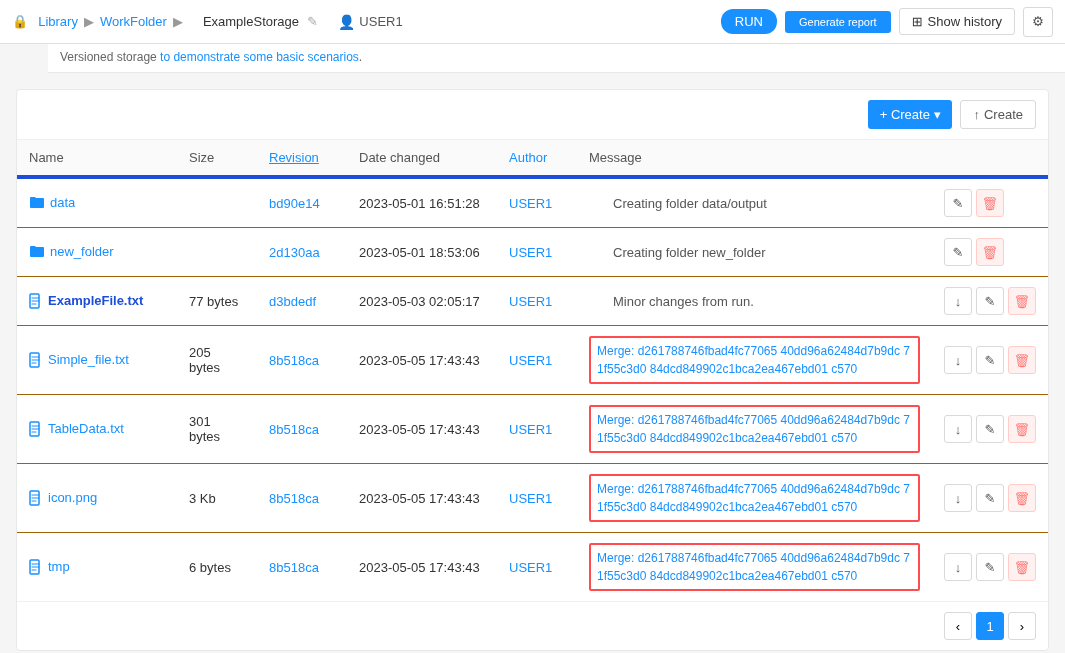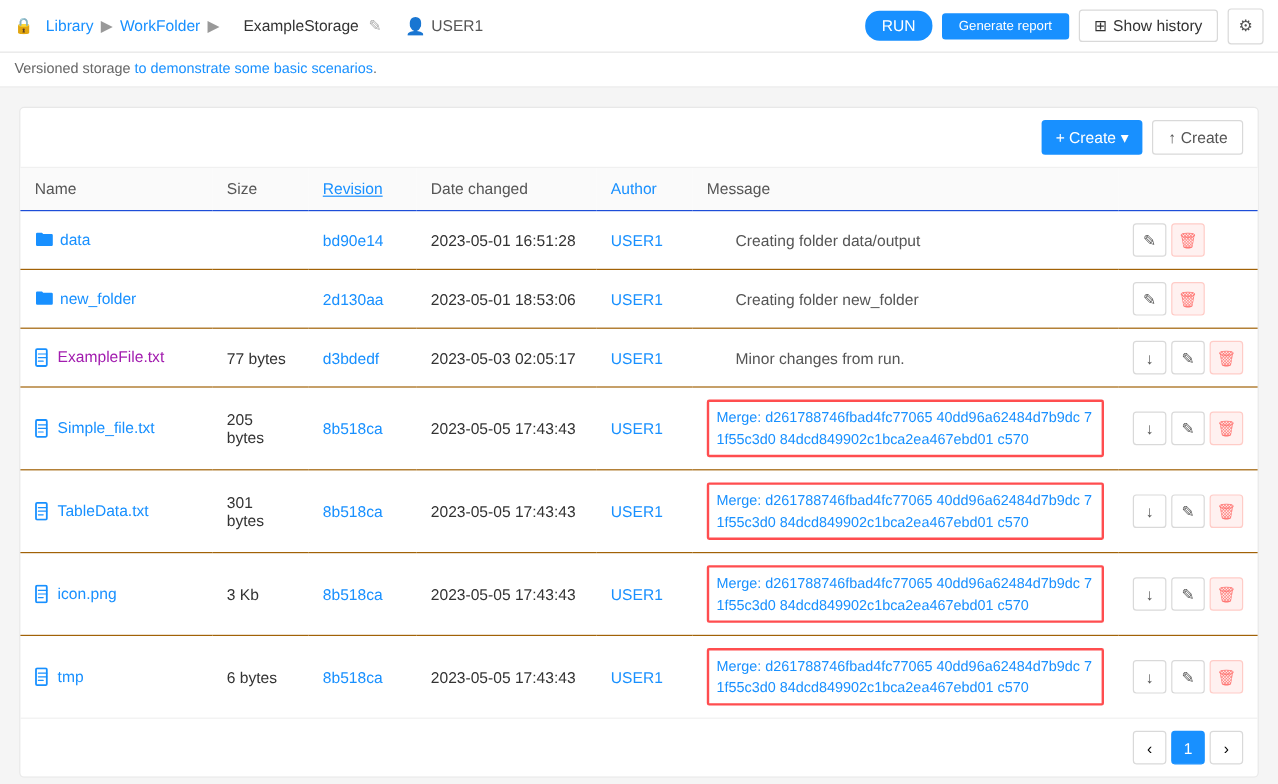--- a/index.html
+++ b/index.html
@@ -46,21 +46,21 @@
     .btn-settings {
       background: #fff; color: #555; border: 1px solid #d9d9d9;
       width: 30px; height: 30px; border-radius: 3px; cursor: pointer;
       display: flex; align-items: center; justify-content: center;
     }
 
     .subtitle-bar {
       background: #fff;
       padding: 6px 12px 8px;
       border-bottom: 1px solid #e8e8e8;
-      font-size: 12px; color: #666;
+      font-size: 12px; color: #666; margin-left: 48px;
     }
     .subtitle-bar a { color: #1890ff; text-decoration: none; }
 
     .main-content {
       background: #fff;
       margin: 16px;
       border-radius: 4px;
       border: 1px solid #e8e8e8;
     }
 
@@ -81,21 +81,21 @@
       padding: 6px 12px; border-radius: 3px; cursor: pointer; font-size: 13px;
       display: flex; align-items: center; gap: 4px;
     }
 
     table {
       width: 100%;
       border-collapse: collapse;
     }
     thead tr {
       background: #fafafa;
-      border-bottom: 1px solid #1d4ed8;
+      border-bottom: 4px solid #1d4ed8;
     }
     th {
       text-align: left;
       padding: 10px 12px;
       font-weight: 500;
       color: #555;
       font-size: 13px;
     }
     td {
       padding: 10px 12px;
@@ -249,21 +249,21 @@
               <button class="action-btn delete" title="Delete">
                 <span style="font-size:13px;">🗑</span>
               </button>
             </div>
           </td>
         </tr>
         <tr>
           <td class="col-name"><span><svg width="14" height="16" viewBox="0 0 14 16" fill="none" style="vertical-align:middle;margin-right:5px;">
                 <rect x="1" y="1" width="9" height="14" rx="1" stroke="#1890ff" stroke-width="1.5" fill="white"></rect>
                 <path d="M3 5h7M3 8h7M3 11h4" stroke="#1890ff" stroke-width="1" stroke-linecap="round"></path>
-              </svg></span><span style="color: #a21caf; cursor: pointer;">ExampleFile.txt</span></td>
+              </svg></span><span style="color: #1d4ed8; cursor: pointer; font-weight: bold;">ExampleFile.txt</span></td>
           <td class="col-size">77 bytes</td>
           <td class="col-revision"><span style="color: rgb(24, 144, 255);">d3bdedf</span></td>
           <td class="col-date">2023-05-03 02:05:17</td>
           <td class="col-author"><span style="color: rgb(24, 144, 255);">USER1</span></td>
           <td class="col-message"><span class="message-normal">Minor changes from run.</span></td>
           <td class="col-actions">
             <div class="action-btns">
               <button class="action-btn download" title="Download">
                 <span style="font-size:13px;">↓</span>
               </button>

